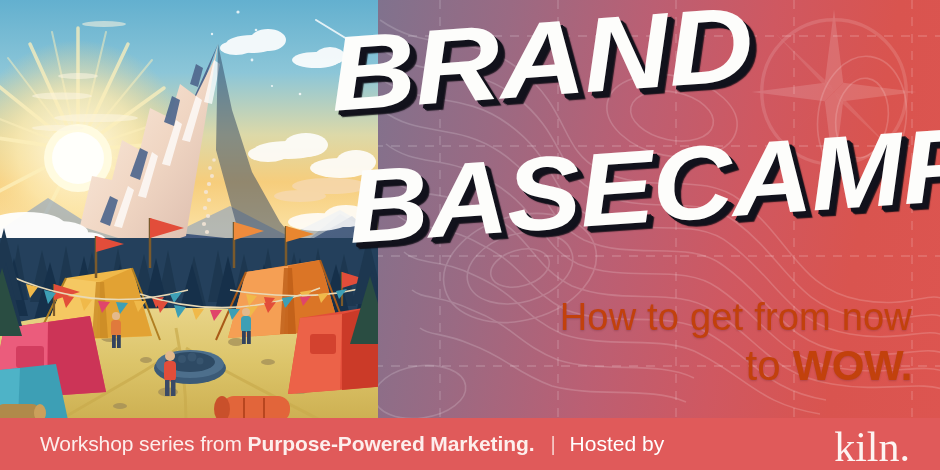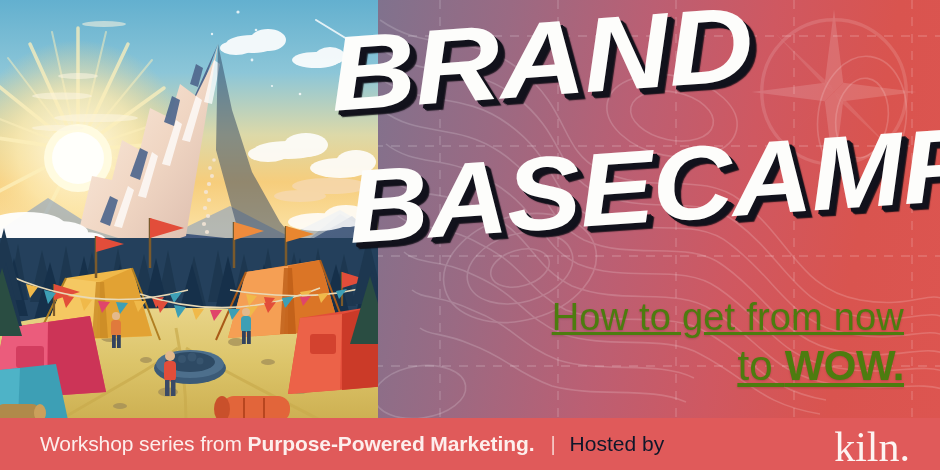--- a/index.html
+++ b/index.html
@@ -61,27 +61,26 @@
     transform:rotate(-4.2deg) scaleX(1.12);
   }
   .word-basecamp {
     left:348px; top:148px;
     font-size:104px;
     transform:rotate(-4deg) scaleX(1.07);
   }
 
   .sub {
     position:absolute;
-    right:36px;
-    color:#4d7c0f;
+    right:28px;
+    color:#c2410c;
     font-family:"Liberation Sans", sans-serif;
     white-space:nowrap;
     text-align:right;
     text-shadow:0 1px 2px rgba(60,20,30,.22);
-    text-decoration:underline;
   }
   .sub-1 { top:296px; font-size:38px; font-weight:400; letter-spacing:.2px; }
   .sub-2 { top:342px; font-size:42px; font-weight:400; letter-spacing:.2px; }
   .sub-2 .strong { font-weight:700; letter-spacing:-.5px; }
 
   
   .footer {
     position:absolute; left:0; bottom:0;
     width:940px; height:52px;
     background:#e05a5a;
@@ -95,21 +94,21 @@
     letter-spacing:-.1px;
     white-space:nowrap;
     font-family:"Liberation Sans", sans-serif;
   }
   .footer-text .b { font-weight:700; }
   .footer-sep {
     color:#f6cfcb; font-size:20px;
     margin:0 14px 0 16px;
   }
   .footer-host {
-    color:#0f172a; font-size:21px; white-space:nowrap;
+    color:#ffffff; font-size:21px; white-space:nowrap;
     font-family:"Liberation Sans", sans-serif;
   }
   .footer-logo {
     margin-left:auto;
     color:#fdf4f2;
     font-family:"Liberation Serif", serif;
     font-size:42px;
     line-height:1;
     letter-spacing:0px;
     padding-bottom:4px;

